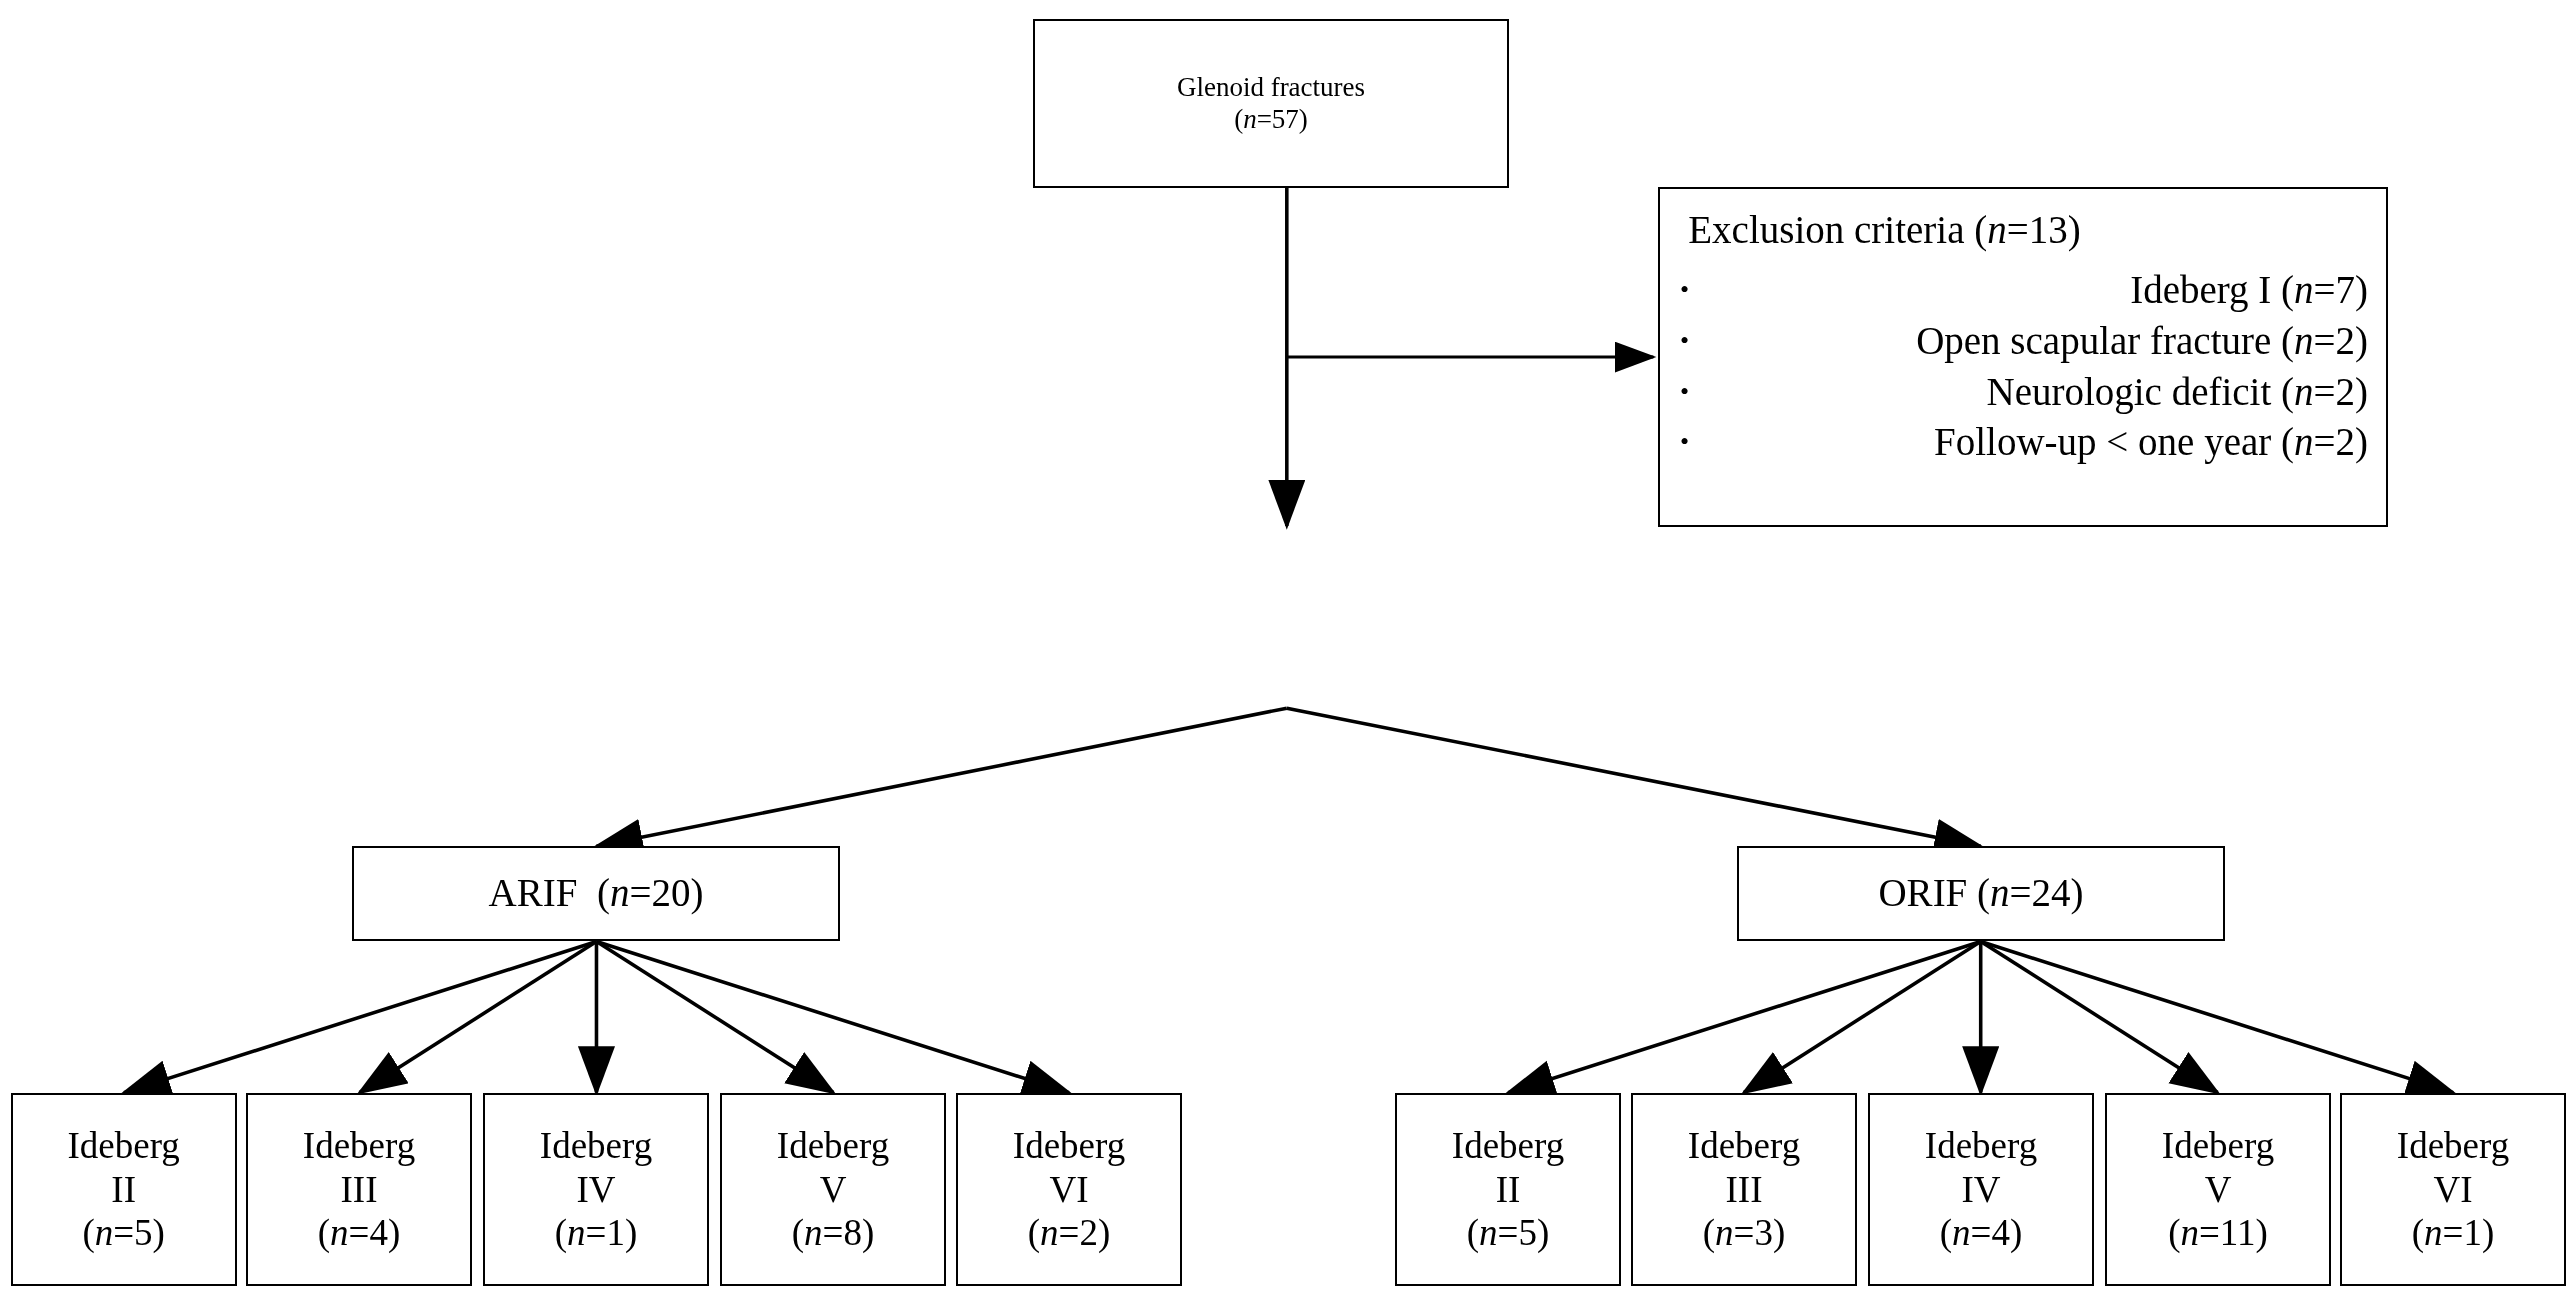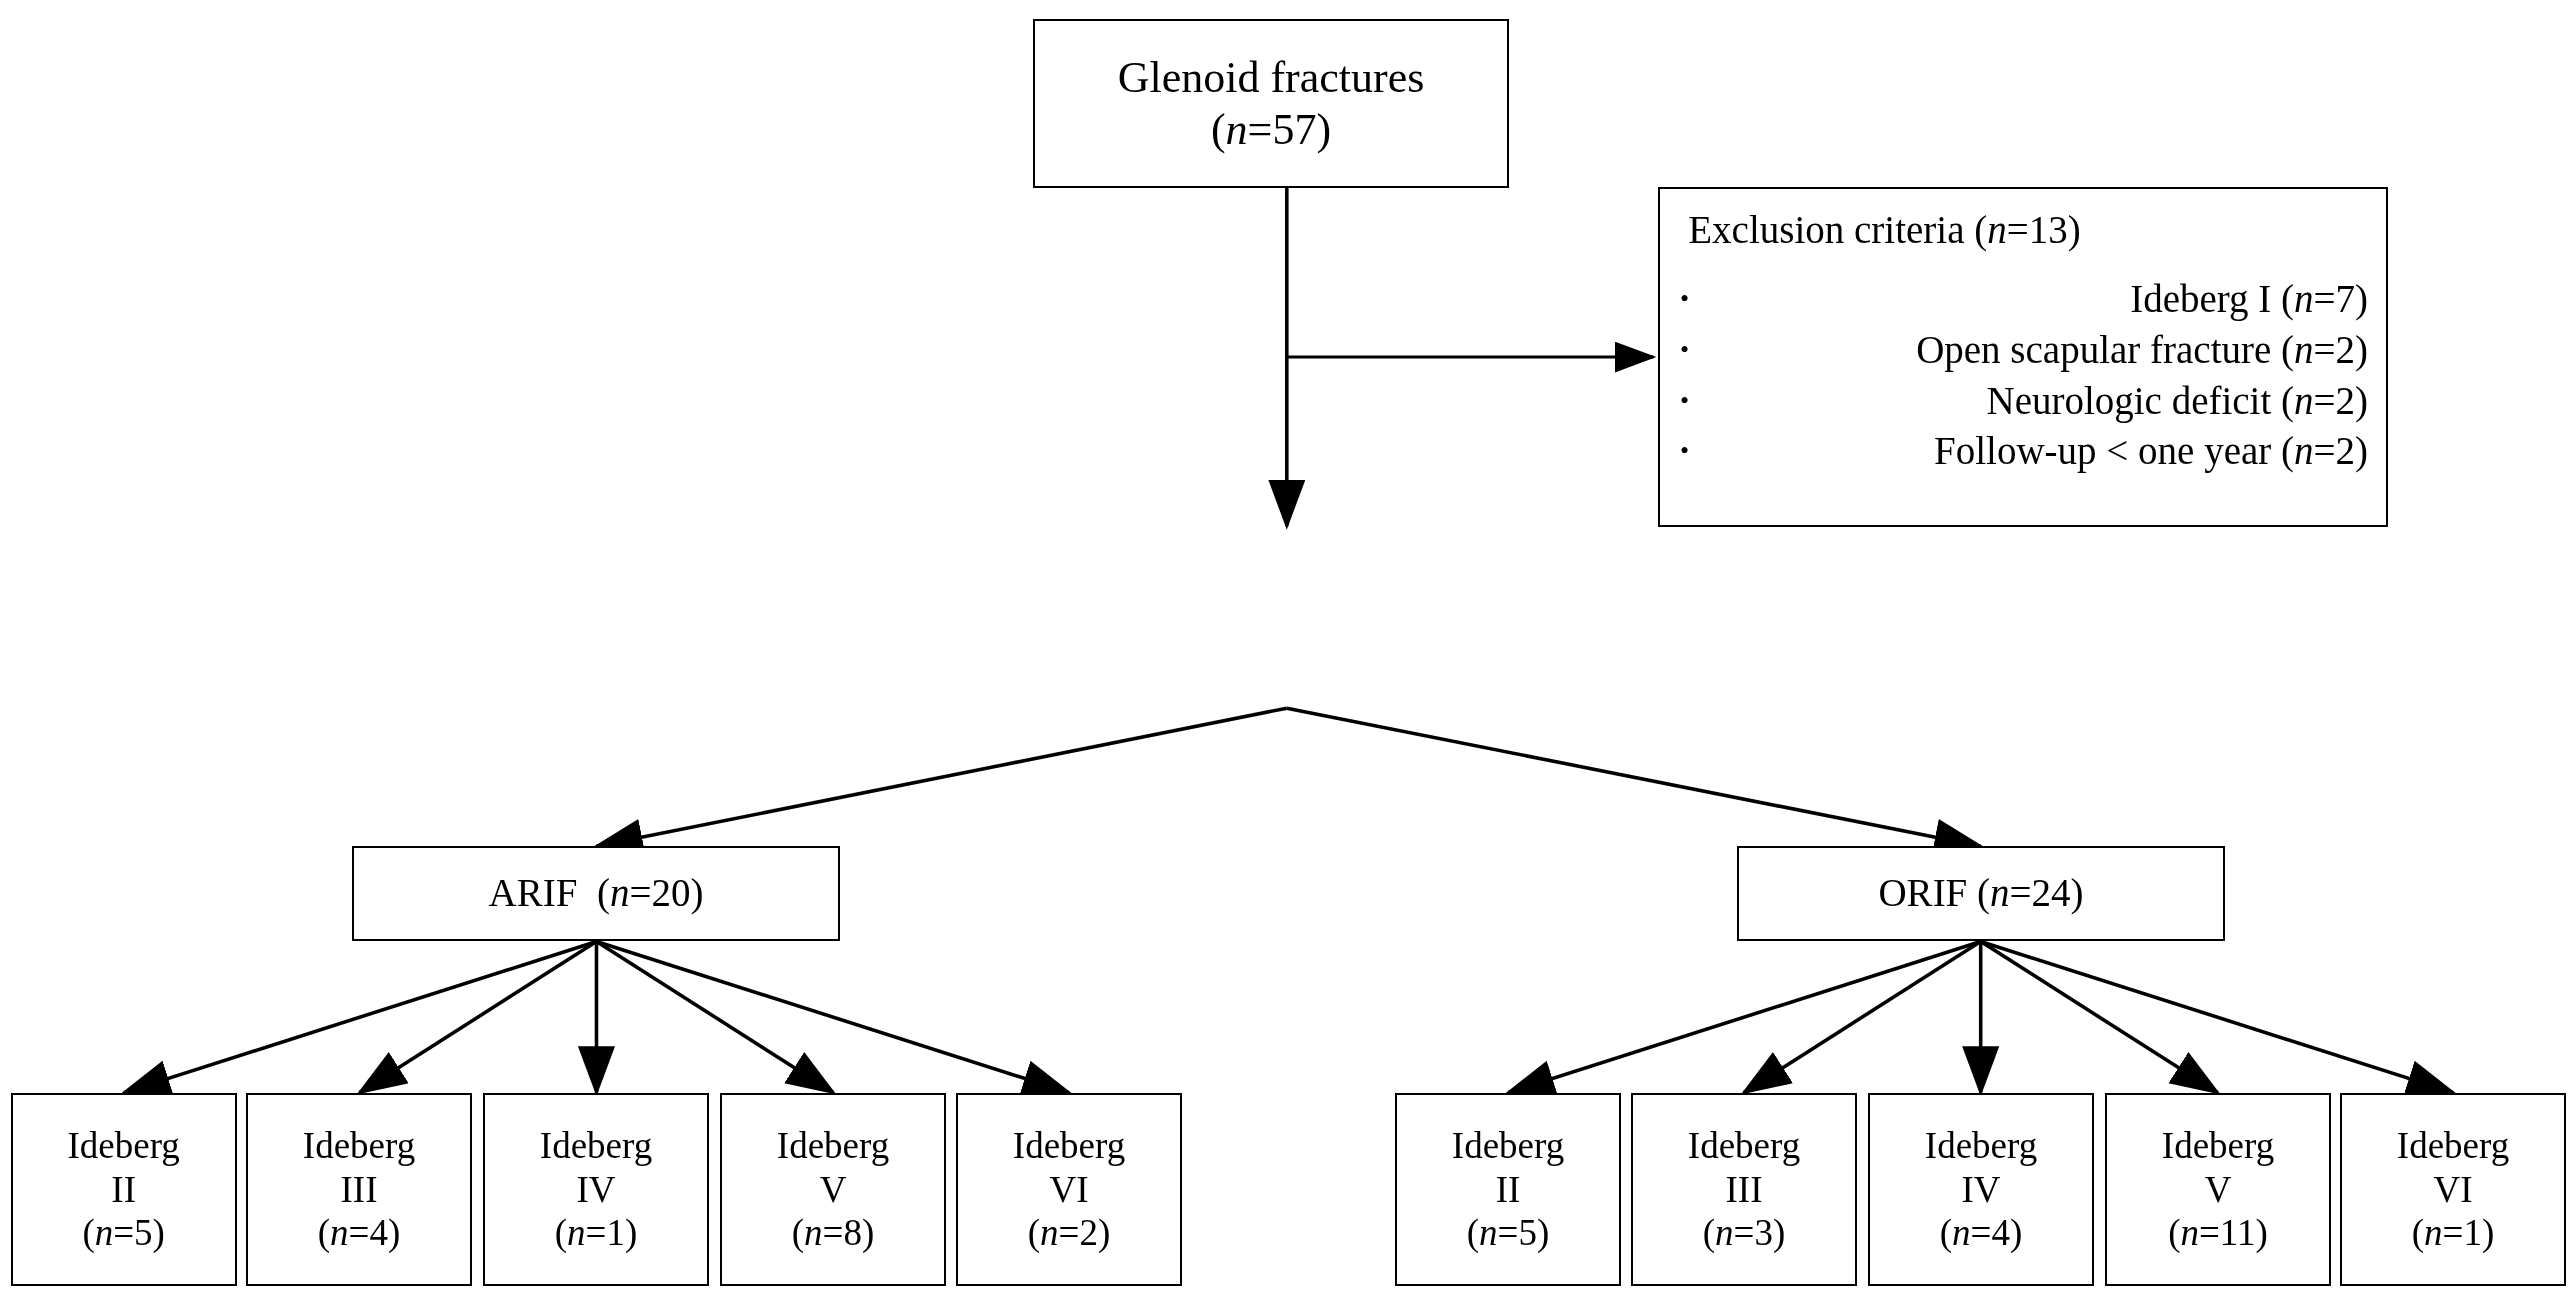--- a/index.html
+++ b/index.html
@@ -38,38 +38,38 @@
     justify-content: center;
     text-align: center;
     line-height: 1.18;
     z-index: 2;
   }
   .node .line {
     display: block;
     white-space: pre;
   }
   .big-node {
-    font-size: 44px;
+    font-size: 27px;
   }
   .leaf-node {
     font-size: 37px;
   }
   .mid-node {
     font-size: 39px;
   }
   .excl-node {
     display: block;
     text-align: left;
     padding: 15.5px 18px 12px 20px;
     font-size: 39px;
     line-height: 1.30;
   }
   .excl-title {
     display: block;
-    margin-bottom: 19px;
+    margin-bottom: 10px;
     padding-left: 8.3px;
     white-space: pre;
   }
   .excl-list {
     display: block;
   }
   .excl-item {
     display: flex;
     align-items: baseline;
     white-space: pre;

